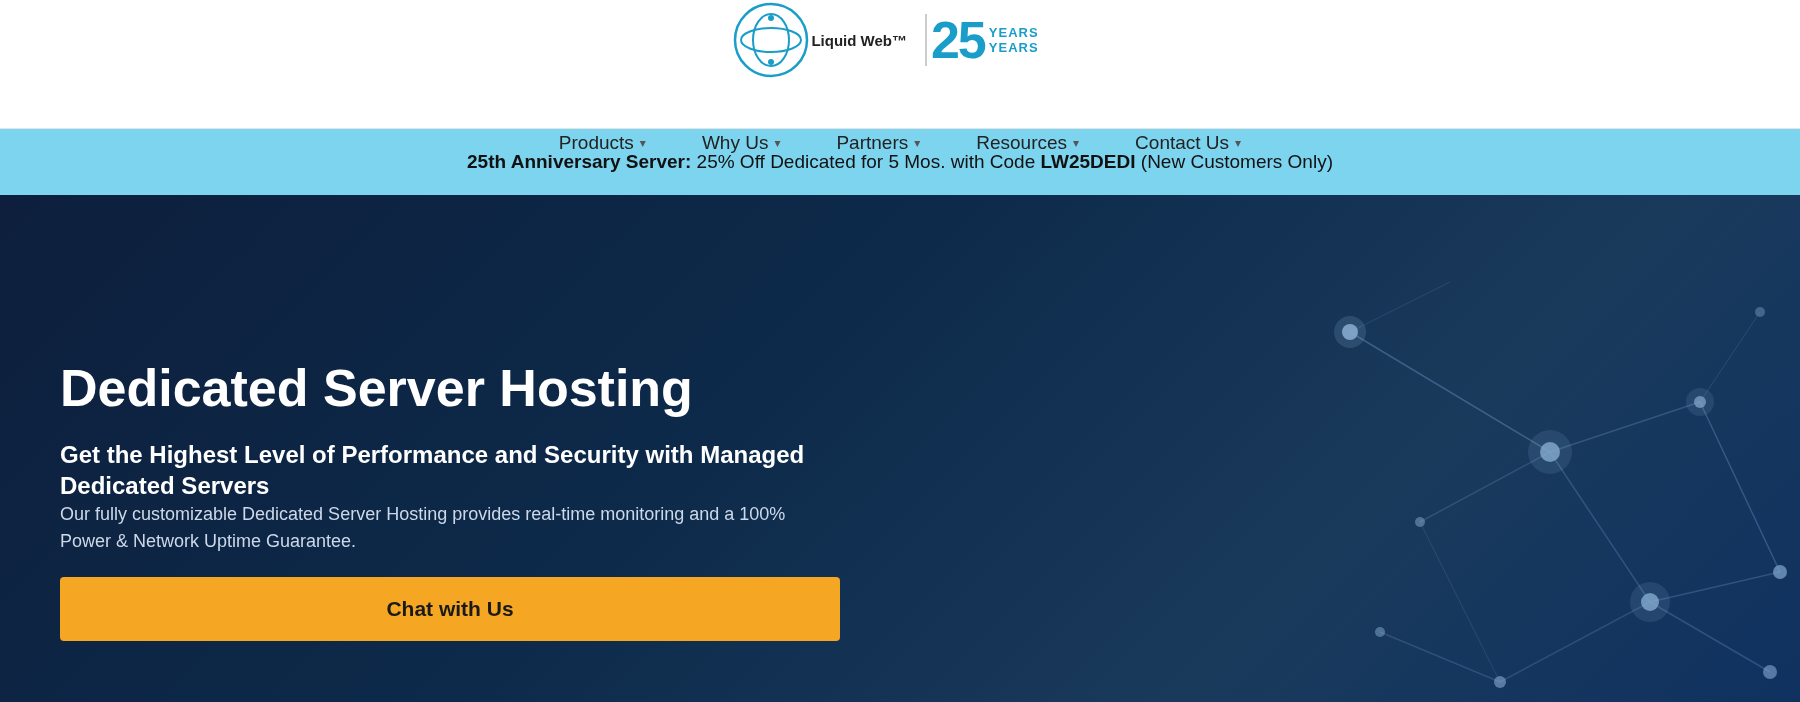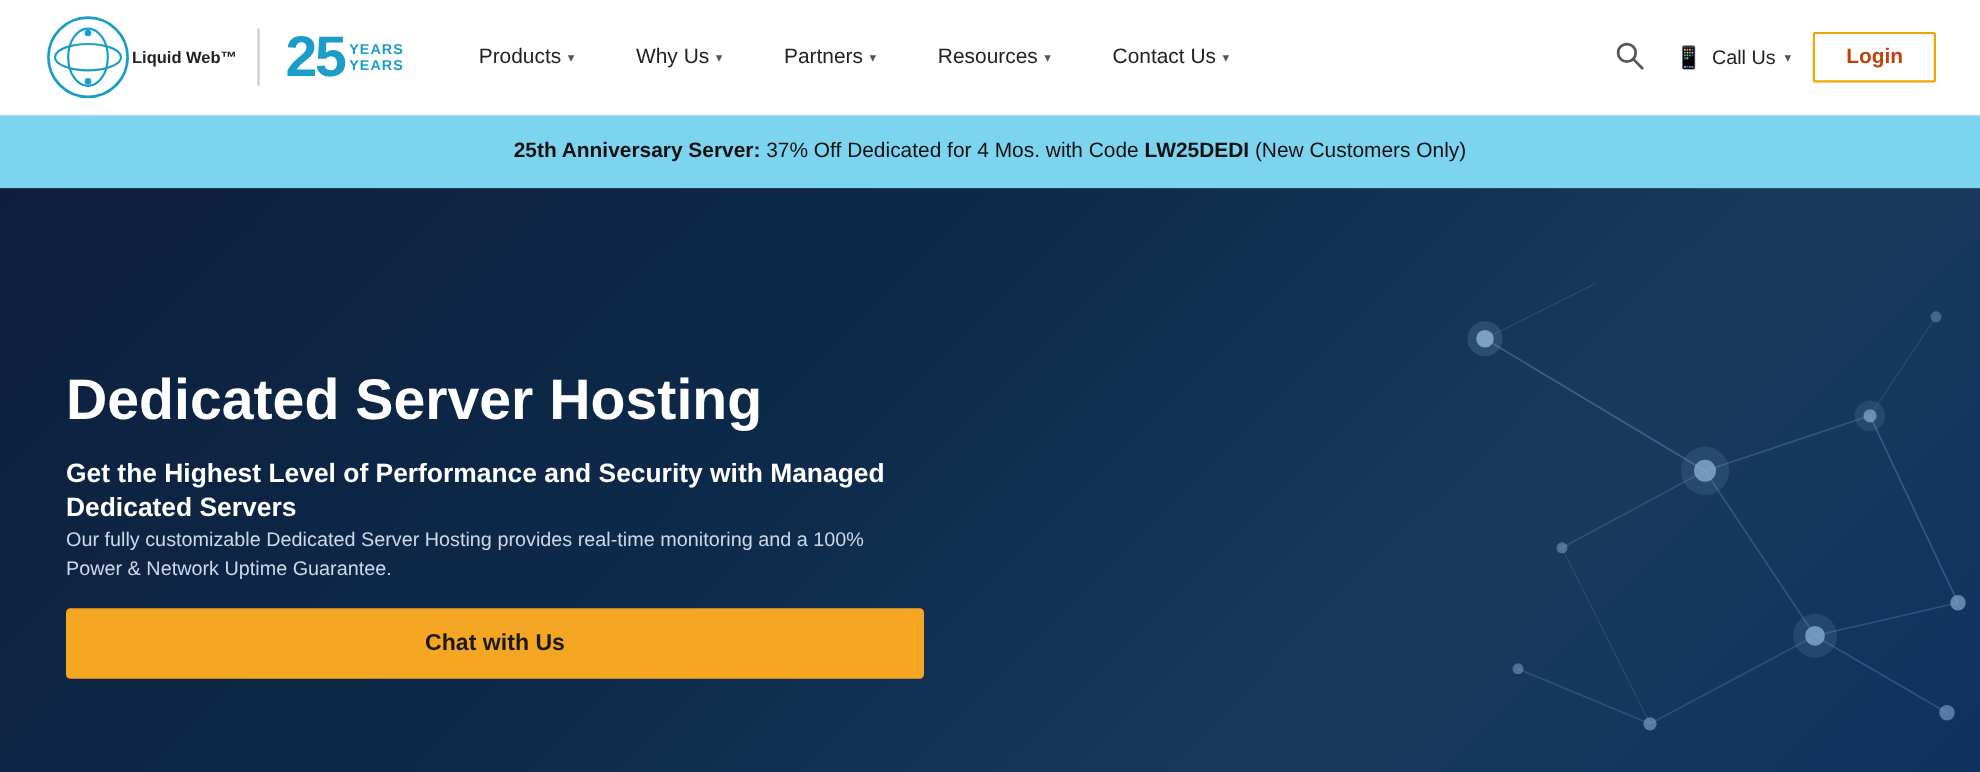--- a/index.html
+++ b/index.html
@@ -3,41 +3,42 @@
   <meta charset="utf-8">
   <style>
     * { margin: 0; padding: 0; box-sizing: border-box; }
     body { font-family: 'Arial', sans-serif; width: 1800px; overflow-x: hidden; }
 
     
     .navbar {
       display: flex;
       align-items: center;
       background: #fff;
-      height: 105px;
+      height: 129px;
       padding: 0 40px;
       border-bottom: 1px solid #e5e5e5;
       gap: 10px;
+      flex-direction: column;
     }
     .logo-area {
       display: flex;
       align-items: center;
       gap: 0;
       margin-right: 30px;
       min-width: 240px;
     }
     .logo-icon {
       width: 80px;
       height: 80px;
     }
     .logo-25 {
       display: flex;
       align-items: center;
       border-left: 2px solid #ccc;
-      padding-left: 24px;
+      padding-left: 4px;
       margin-left: 8px;
     }
     .logo-25-text {
       font-size: 52px;
       font-weight: 900;
       color: #1a9ec9;
       line-height: 1;
       letter-spacing: -2px;
     }
     .logo-years {
@@ -245,21 +246,21 @@
     <div class="call-us">
       <span class="phone-icon">📱</span>
       <span>Call Us</span>
       <span class="chevron-down">▾</span>
     </div>
     <button class="login-btn">Login</button>
   </div>
 </nav>
 
 <div class="promo-banner">
-  <strong>25th Anniversary Server:</strong><span> 37% Off Dedicated for 4 Mos. with Code </span><strong class="promo-code">LW25DEDI</strong><span> (New Customers Only)</span>
+  <strong>25th Anniversary Server:</strong><span> 25% Off Dedicated for 5 Mos. with Code </span><strong class="promo-code">LW25DEDI</strong><span> (New Customers Only)</span>
 </div>
 
 <section class="hero">
 
   <svg class="hero-bg-svg" viewBox="0 0 900 497" xmlns="http://www.w3.org/2000/svg">
 
     <line x1="450" y1="80" x2="650" y2="200" stroke="rgba(150,200,255,0.4)" stroke-width="1.5"></line>
     <line x1="650" y1="200" x2="800" y2="150" stroke="rgba(150,200,255,0.3)" stroke-width="1.5"></line>
     <line x1="800" y1="150" x2="880" y2="320" stroke="rgba(150,200,255,0.35)" stroke-width="1.5"></line>
     <line x1="650" y1="200" x2="750" y2="350" stroke="rgba(150,200,255,0.3)" stroke-width="1.5"></line>

